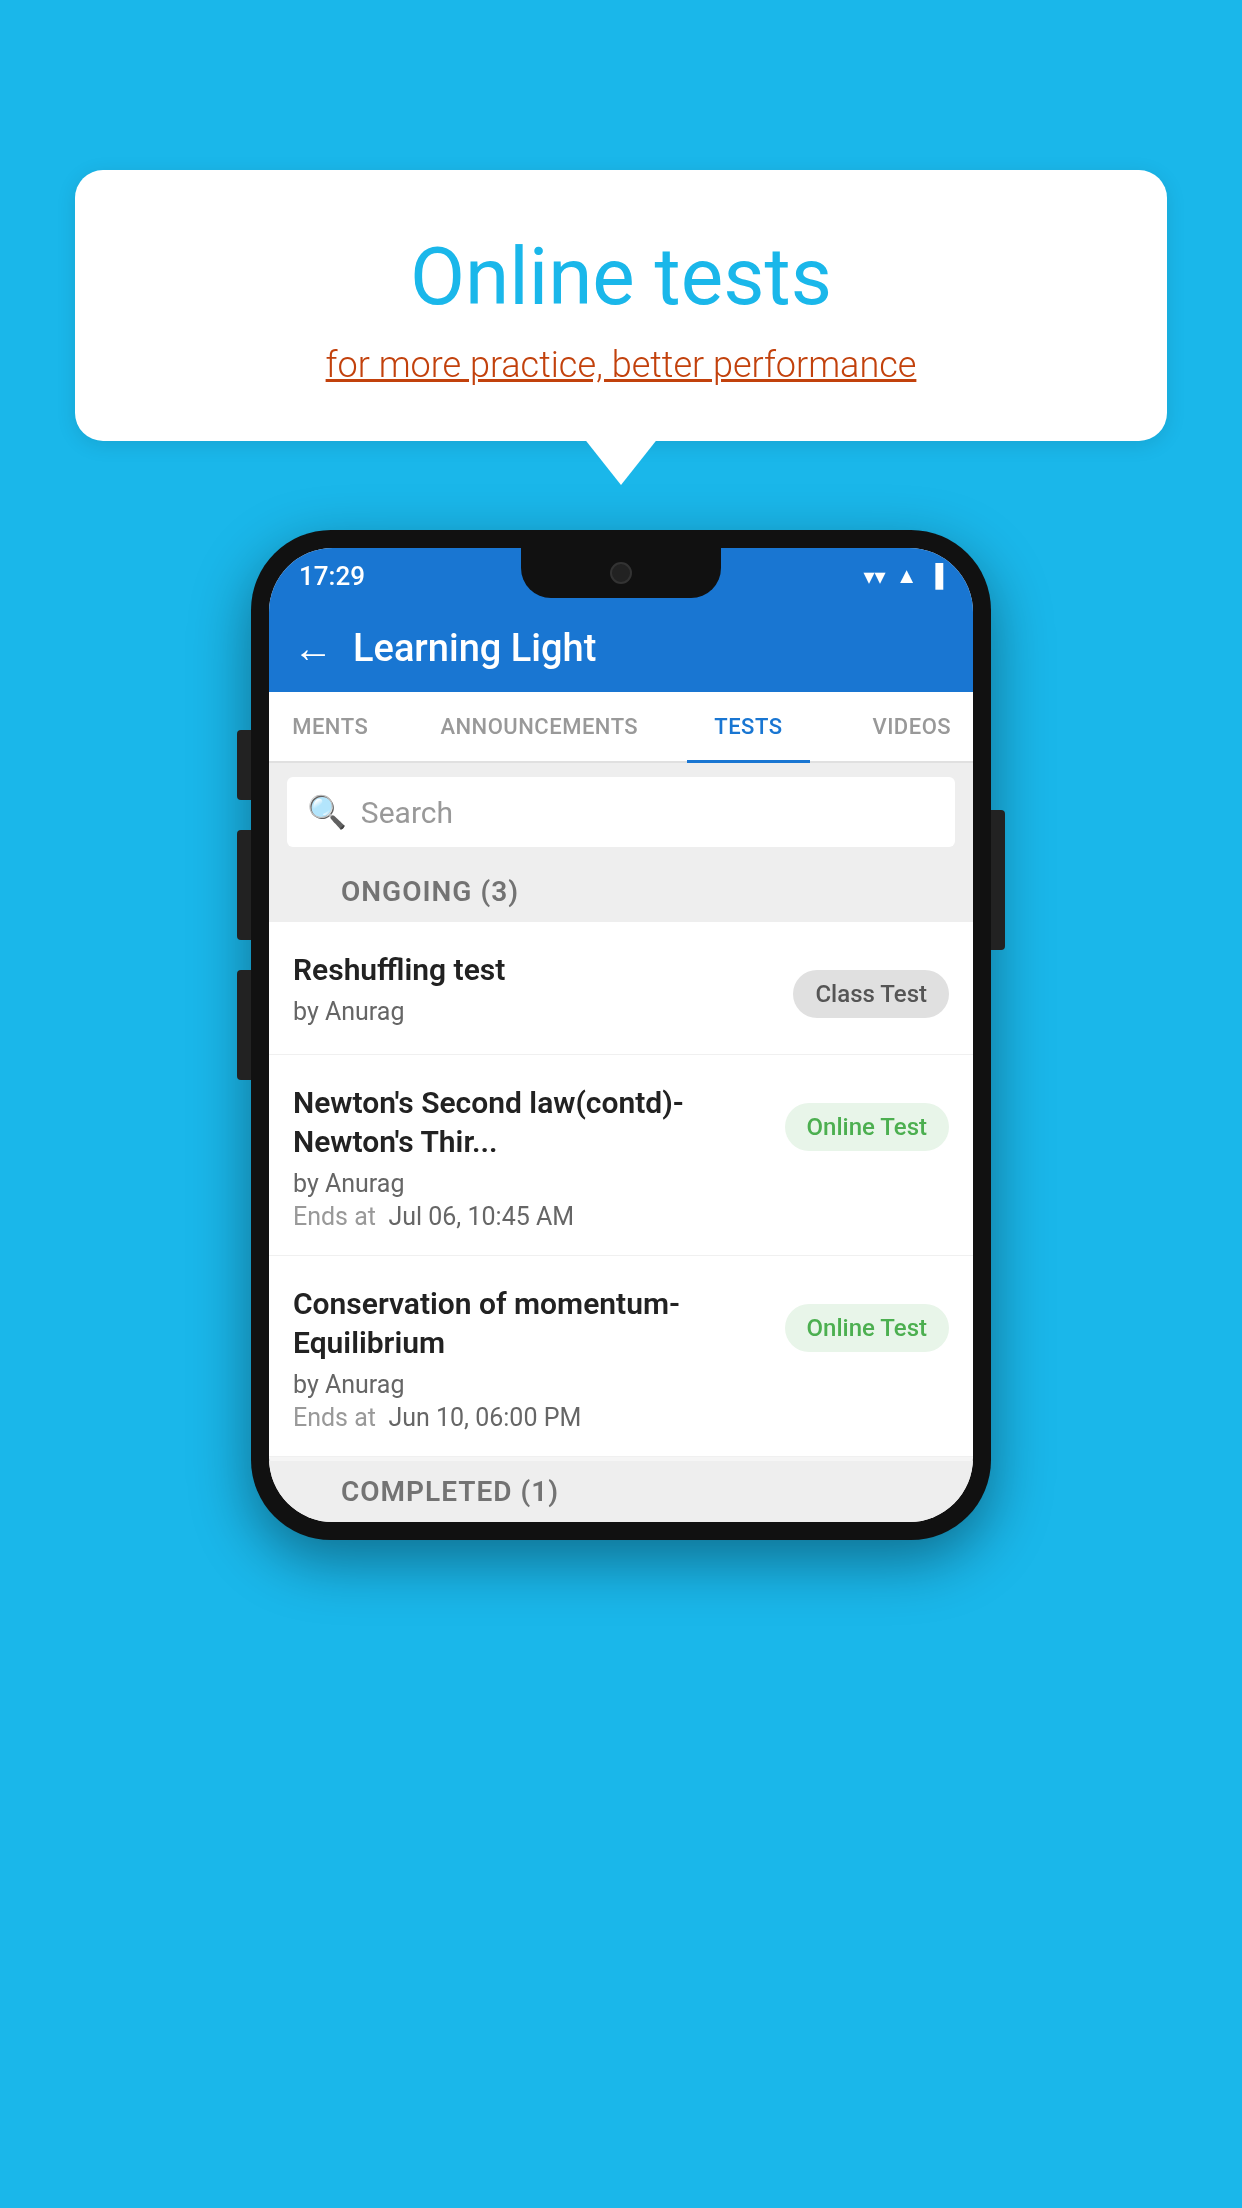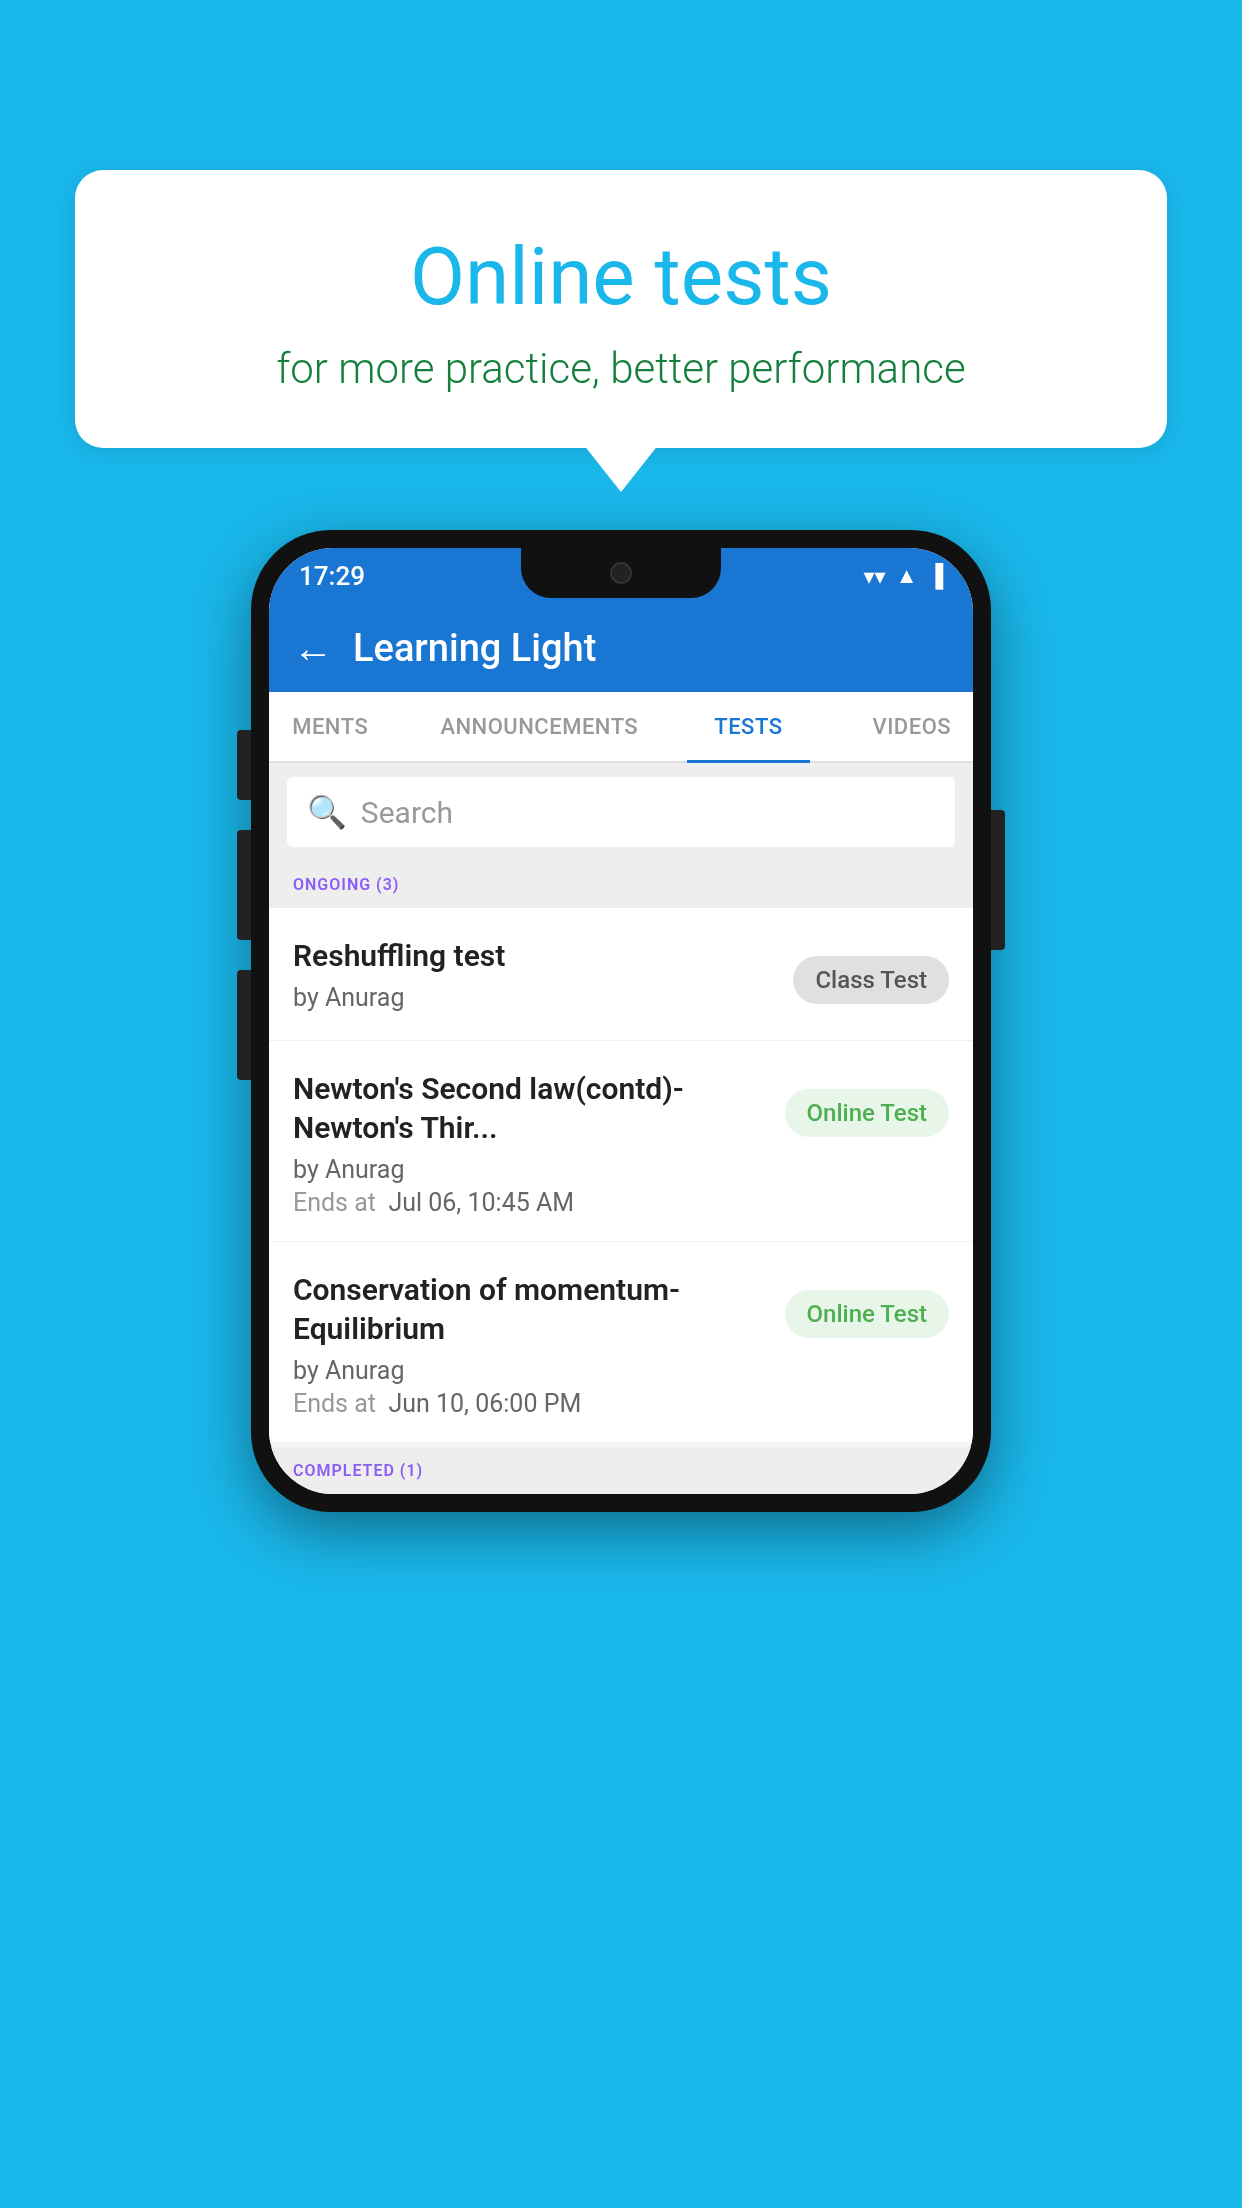--- a/index.html
+++ b/index.html
@@ -40,23 +40,24 @@
     }
 
     .promo-title {
       font-size: 80px;
       color: #1ab7ea;
       font-weight: 400;
       margin-bottom: 20px;
     }
 
     .promo-subtitle {
-      font-size: 42px;
-      color: #15803d;
+      font-size: 36px;
+      color: #c2410c;
       font-weight: 300;
+      text-decoration: underline;
     }
 
     
     .phone-wrapper {
       position: absolute;
       top: 530px;
       left: 50%;
       transform: translateX(-50%);
       width: 740px;
     }
@@ -252,24 +253,25 @@
       font-size: 30px;
     }
 
     
     .section-header {
       background: #eeeeee;
       padding: 14px 24px;
     }
 
     .section-label {
-      color: #8b5cf6;
-      font-size: 16px;
+      color: #737373;
+      font-size: 28px;
       font-weight: 600;
       letter-spacing: 1px;
+      margin-left: 48px;
     }
 
     
     .test-item {
       background: white;
       padding: 28px 24px 24px;
       border-bottom: 1px solid #f0f0f0;
       display: flex;
       align-items: flex-start;
       justify-content: space-between;

